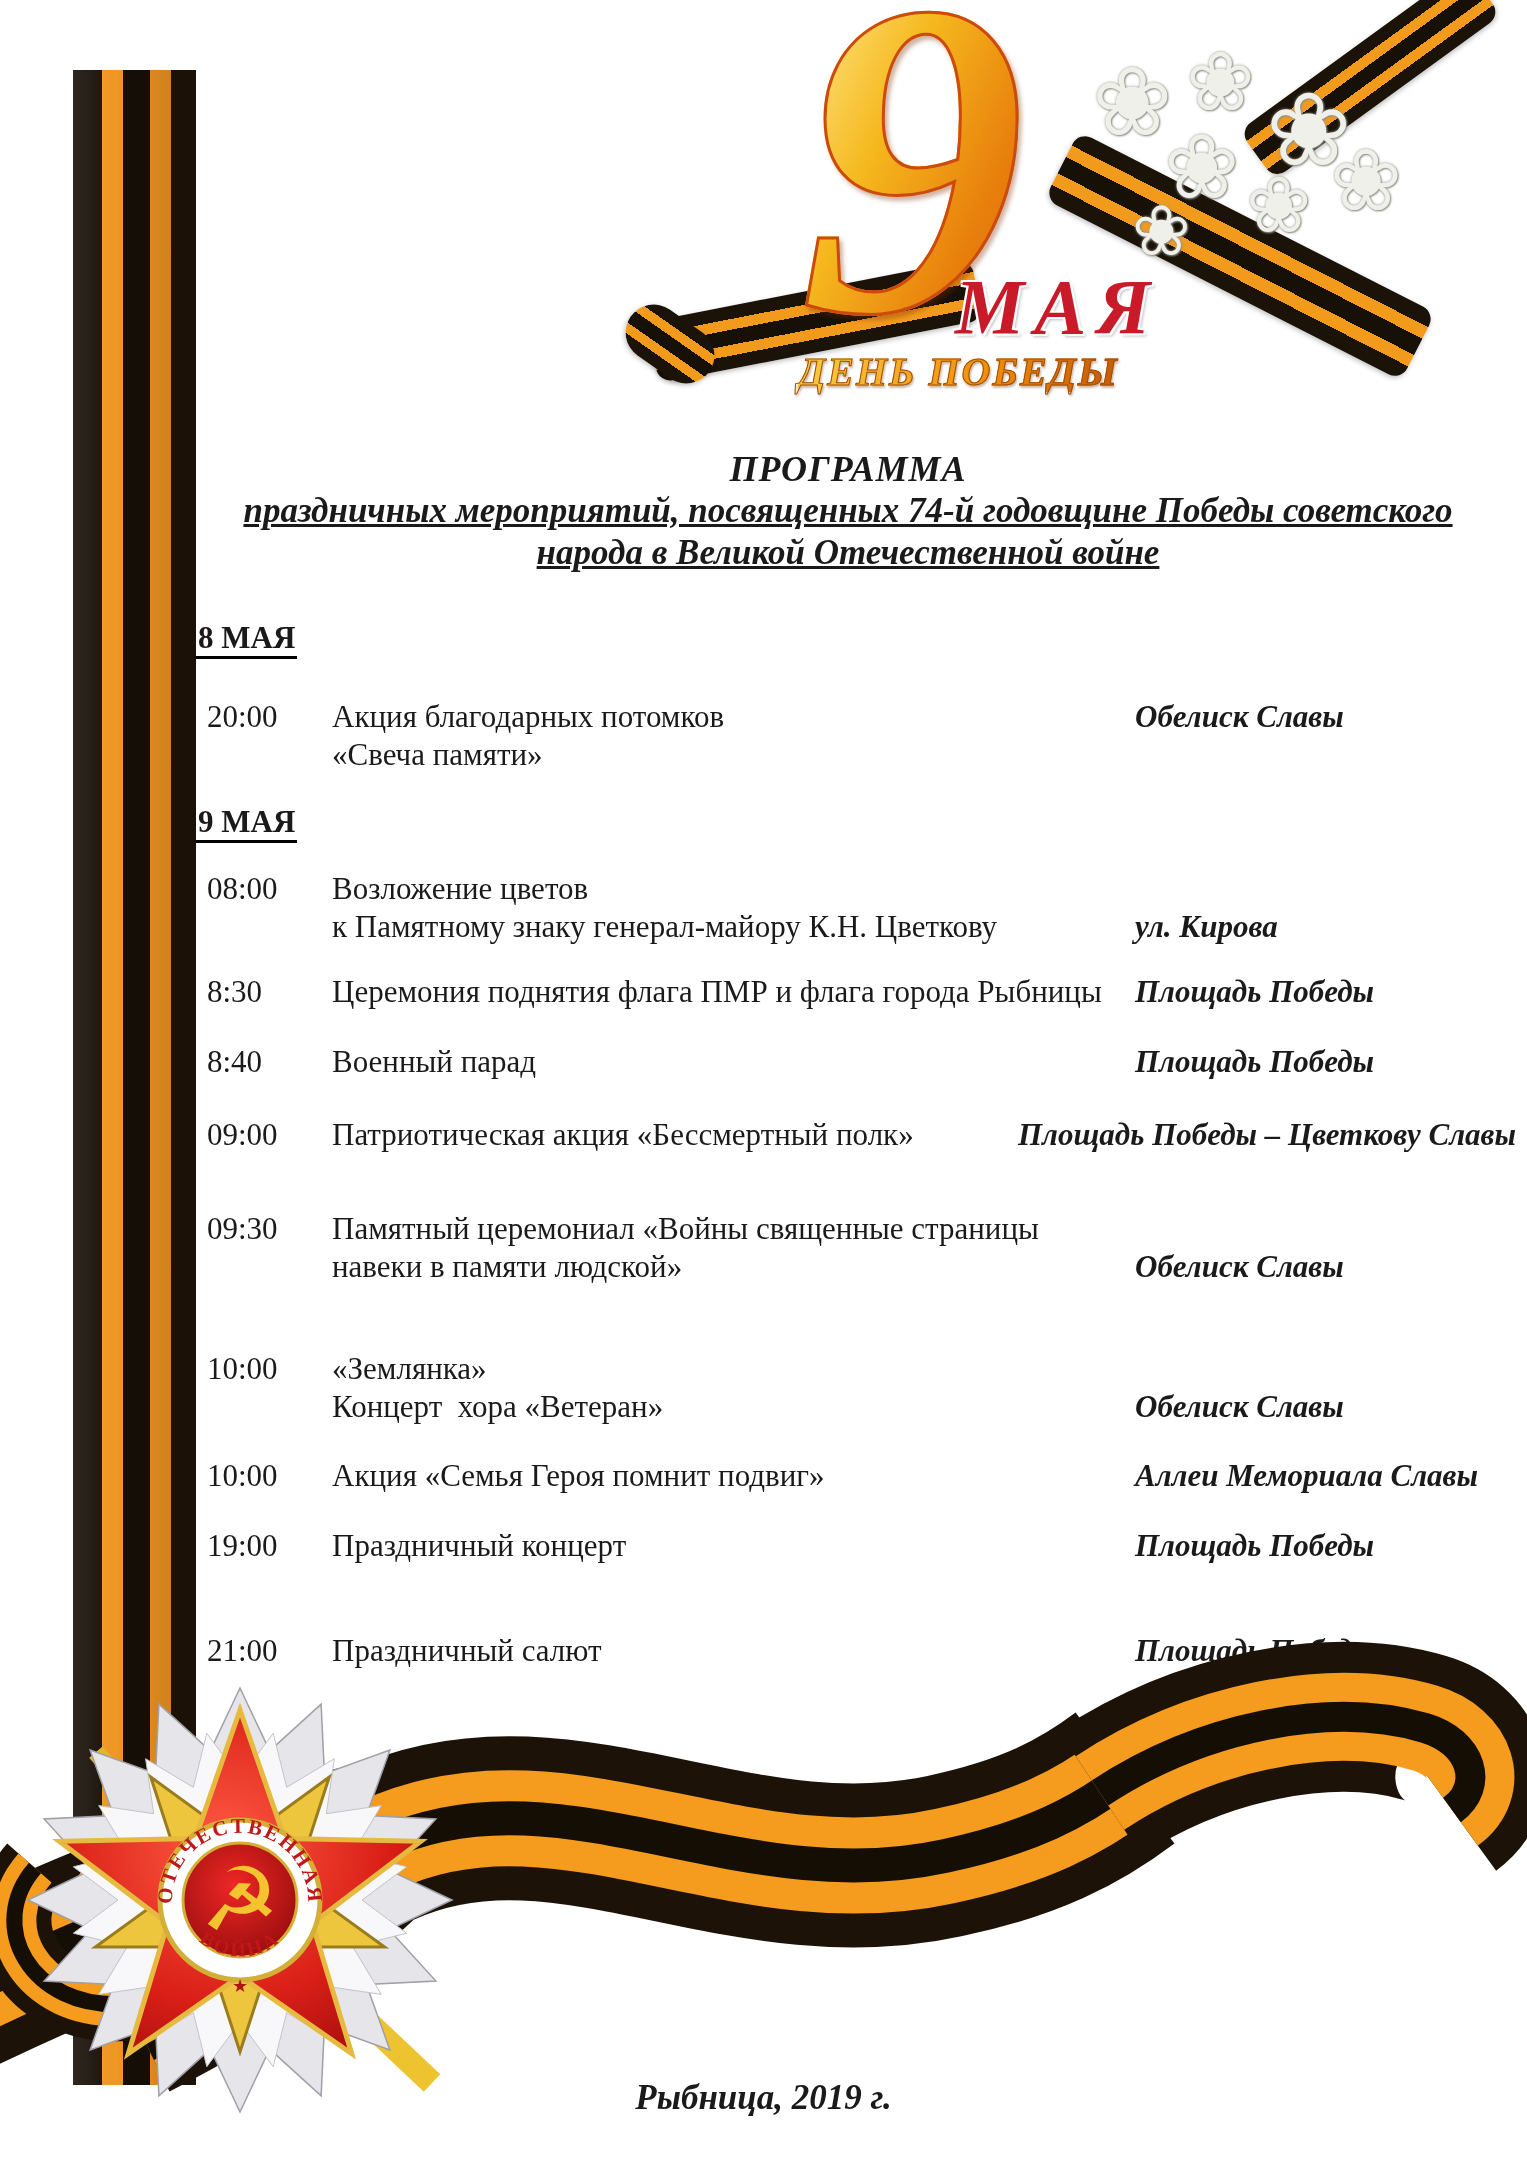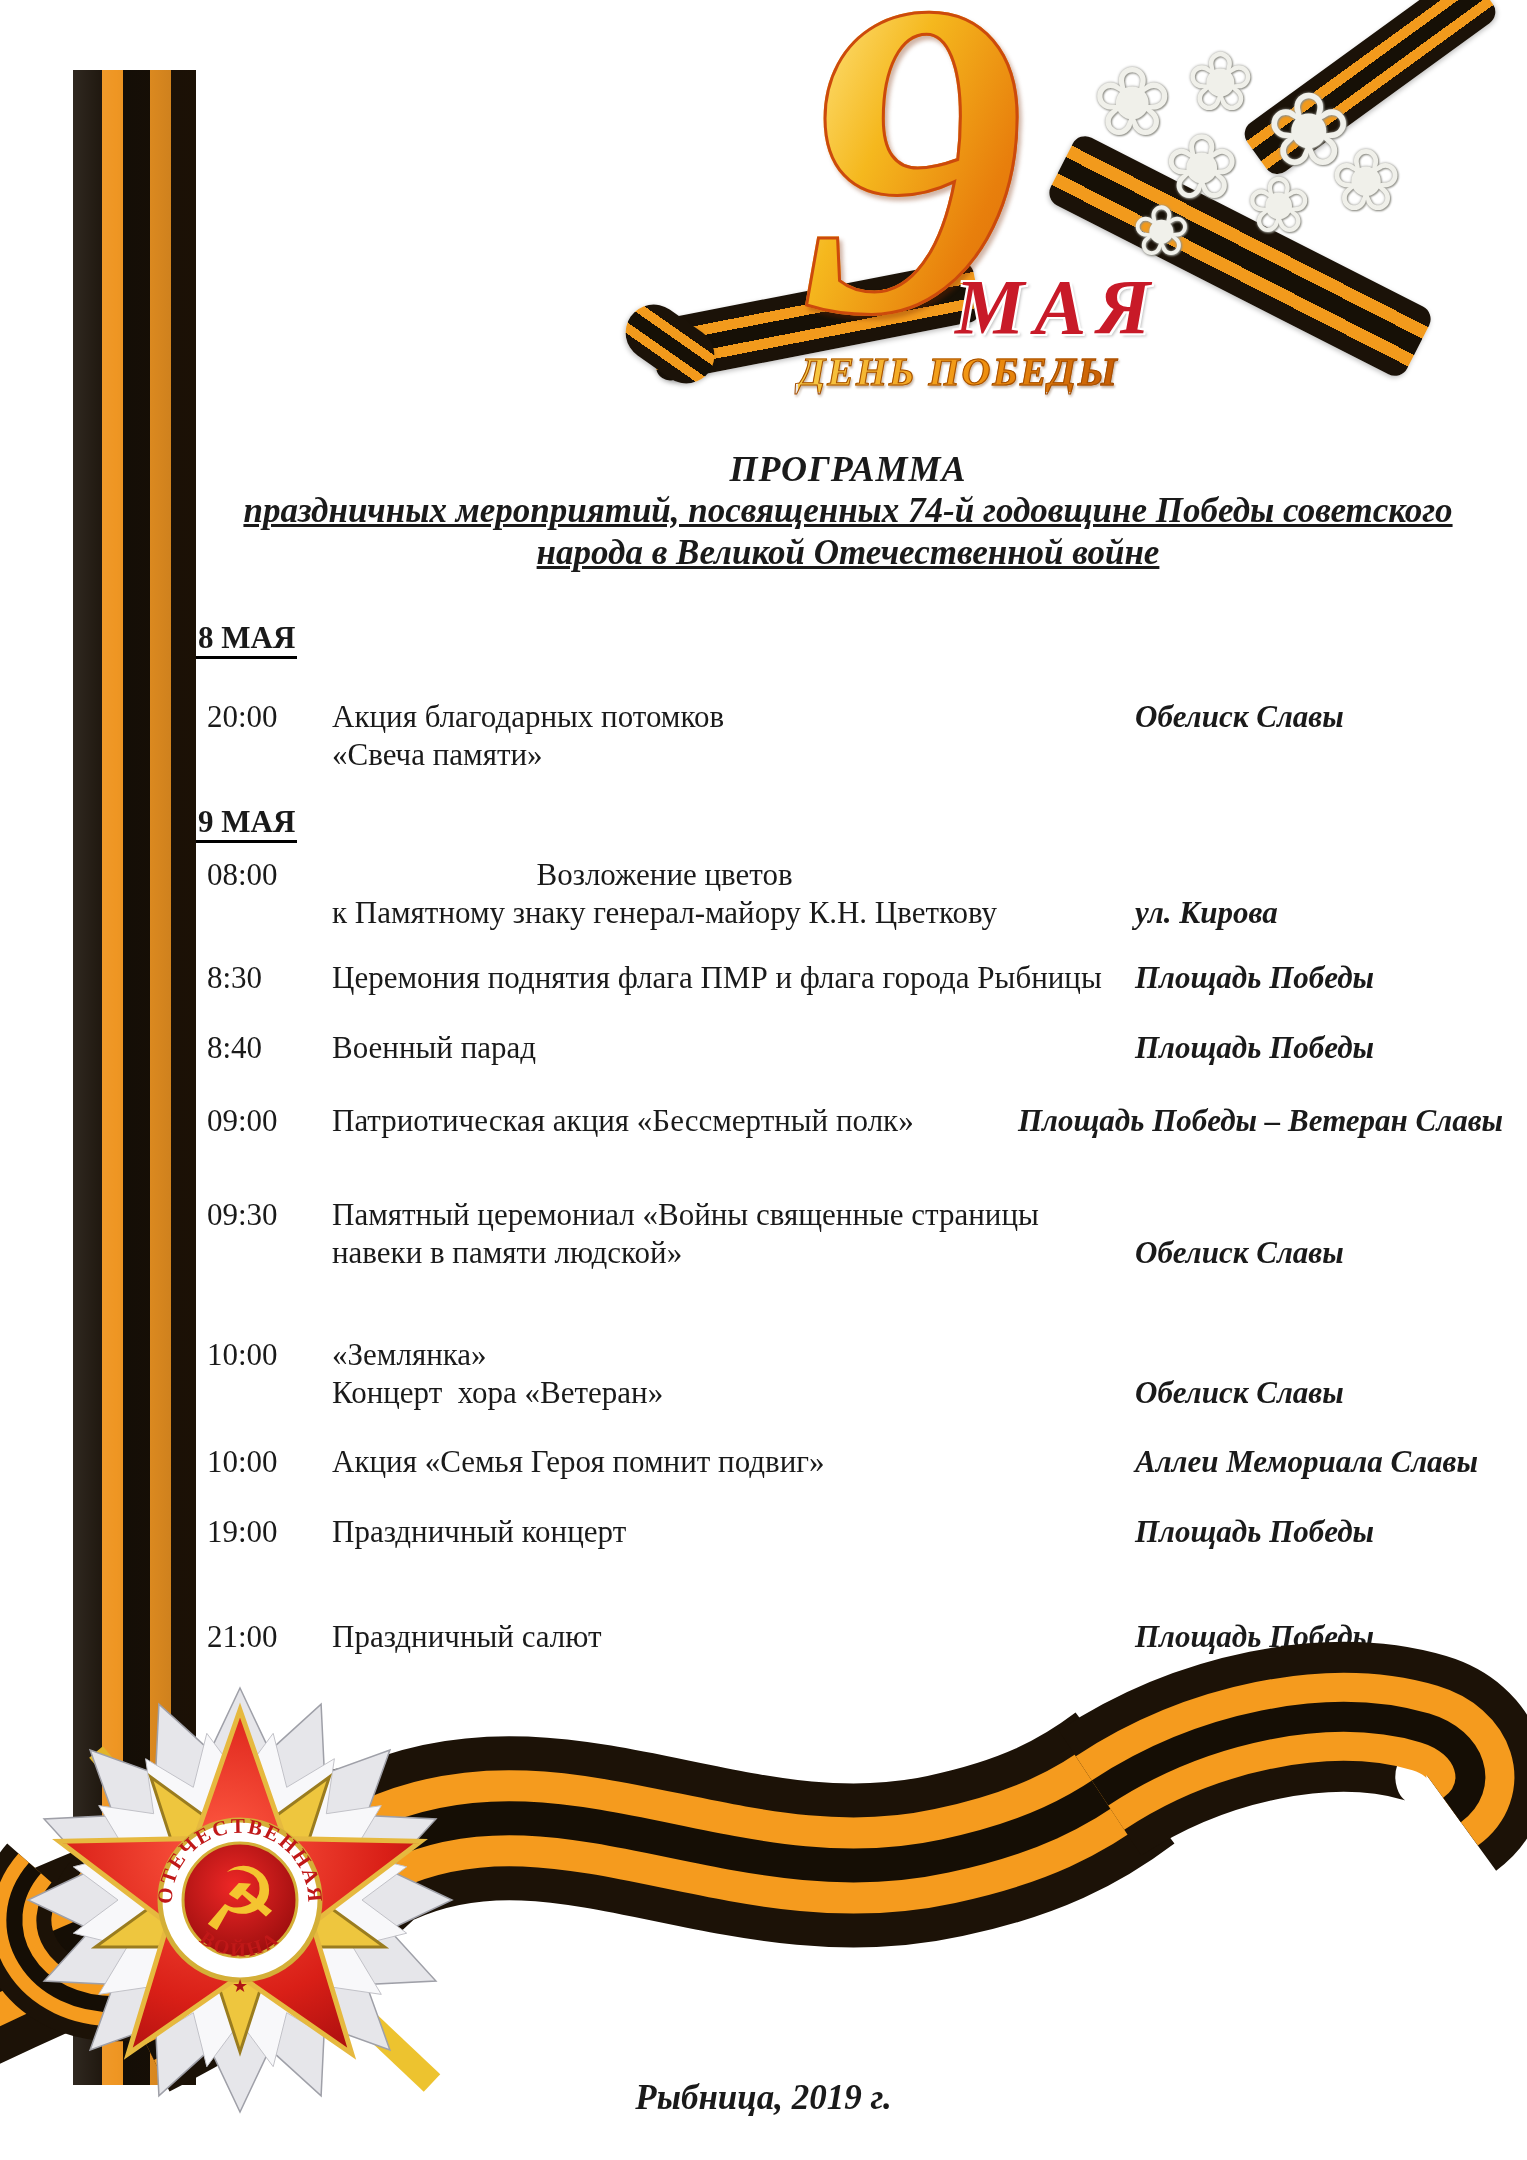--- a/index.html
+++ b/index.html
@@ -112,21 +112,21 @@
       <div class="section-heading" style="margin-top: 44px;"><span class="heading-text">8 МАЯ</span></div>
       <div class="event-row" style="margin-top: 40px; height: 76px; padding-left: 17px;">
         <div class="ev-time">20:00</div>
         <div class="ev-desc">
           <div class="ev-line">Акция благодарных потомков</div>
           <div class="ev-line">«Свеча памяти»</div>
         </div>
         <div class="ev-loc" style="top: 0px;">Обелиск Славы</div>
       </div>
       <div class="section-heading" style="margin-top: 28px;"><span class="heading-text">9 МАЯ</span></div>
-      <div class="event-row" style="margin-top: 14px; height: 76px; text-align: center;">
+      <div class="event-row" style="margin-top: 28px; height: 76px;">
         <div class="ev-time">08:00</div>
         <div class="ev-desc">
           <div class="ev-line">Возложение цветов</div>
           <div class="ev-line">к Памятному знаку генерал-майору К.Н. Цветкову</div>
         </div>
         <div class="ev-loc" style="top: 38px;">ул. Кирова</div>
       </div>
       <div class="event-row" style="margin-top: 27px; height: 38px;">
         <div class="ev-time">8:30</div>
         <div class="ev-desc">
@@ -139,21 +139,21 @@
         <div class="ev-desc">
           <div class="ev-line">Военный парад</div>
         </div>
         <div class="ev-loc" style="top: 0px;">Площадь Победы</div>
       </div>
       <div class="event-row" style="margin-top: 35px; height: 38px;">
         <div class="ev-time">09:00</div>
         <div class="ev-desc">
           <div class="ev-line">Патриотическая акция «Бессмертный полк»</div>
         </div>
-        <div class="ev-loc" style="top: 0px; left: 822px;">Площадь Победы – Ветеран Славы</div>
+        <div class="ev-loc" style="top: 0px; left: 822px;">Площадь Победы – Цветкову Славы</div>
       </div>
       <div class="event-row" style="margin-top: 56px; height: 76px;">
         <div class="ev-time">09:30</div>
         <div class="ev-desc">
           <div class="ev-line">Памятный церемониал «Войны священные страницы</div>
           <div class="ev-line">навеки в памяти людской»</div>
         </div>
         <div class="ev-loc" style="top: 38px;">Обелиск Славы</div>
       </div>
       <div class="event-row" style="margin-top: 64px; height: 76px;">

